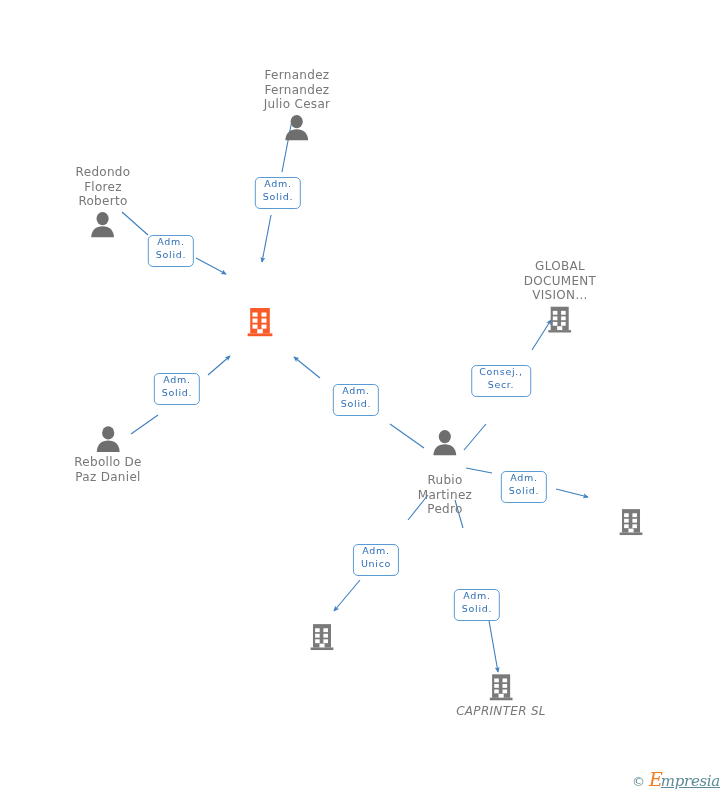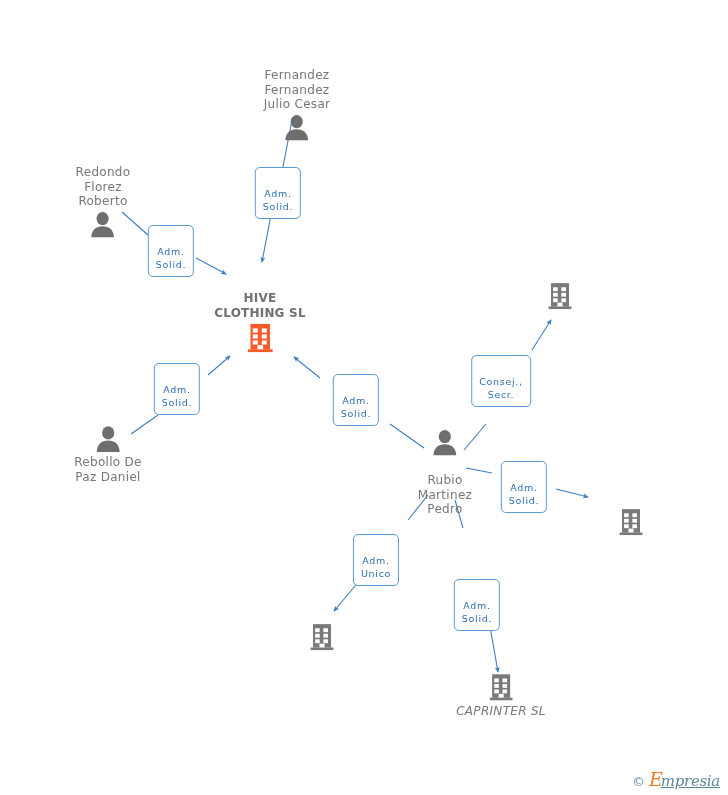--- a/index.html
+++ b/index.html
@@ -51,21 +51,21 @@
     transform: translate(-50%, -50%);
     box-sizing: border-box;
     background: #ffffff;
     border: 1.4px solid #5a9bd5;
     border-radius: 5px;
     color: #2f6fb5;
     font-size: 9.5px;
     line-height: 12.5px;
     letter-spacing: 0.7px;
     text-align: center;
-    padding: 20px 7px 5px 7px;
+    padding: 0 7px 5px 7px;
     font-family: "DejaVu Sans", sans-serif;
   }
   .edge-label span {
     display: block;
   }
   #watermark {
     position: absolute;
     right: 8px;
     bottom: 5px;
     display: flex;
@@ -156,24 +156,20 @@
           <div>Redondo</div>
           <div>Florez</div>
           <div>Roberto</div>
         </div>
         <span class="icon-wrap"><svg width="28" height="26" viewBox="0 0 28 26" xmlns="http://www.w3.org/2000/svg">
             <ellipse cx="14" cy="7" rx="6.1" ry="6.6" fill="#6e6e6e"></ellipse>
             <path d="M2.6 26 C2.6 18.4 7.6 14.6 14 14.6 C20.4 14.6 25.4 18.4 25.4 26 Z" fill="#6e6e6e"></path>
           </svg></span>
       </div>
       <div class="node" style="left: 260px; top: 322px;">
-        <div class="node-label bold" style="margin-bottom: 3px;">
-          <div>HIVE</div>
-          <div>CLOTHING SL</div>
-        </div>
         <span class="icon-wrap"><svg width="26" height="30" viewBox="0 0 26 30" xmlns="http://www.w3.org/2000/svg">
             <rect x="3.2" y="1" width="19.6" height="25.5" fill="#fa5a28"></rect>
             <rect x="5.5" y="5.5" width="5" height="4.2" fill="#fff"></rect>
             <rect x="5.5" y="11.5" width="5" height="4.2" fill="#fff"></rect>
             <rect x="5.5" y="17.5" width="5" height="4.2" fill="#fff"></rect>
             <rect x="14.5" y="5.5" width="5" height="4.2" fill="#fff"></rect>
             <rect x="14.5" y="11.5" width="5" height="4.2" fill="#fff"></rect>
             <rect x="14.5" y="17.5" width="5" height="4.2" fill="#fff"></rect>
             <rect x="10.2" y="22.2" width="5.6" height="5.2" fill="#fff"></rect>
             <rect x="0.6" y="26.4" width="24.8" height="2.8" fill="#fa5a28"></rect>
@@ -194,20 +190,25 @@
             <ellipse cx="14" cy="7" rx="6.1" ry="6.6" fill="#6e6e6e"></ellipse>
             <path d="M2.6 26 C2.6 18.4 7.6 14.6 14 14.6 C20.4 14.6 25.4 18.4 25.4 26 Z" fill="#6e6e6e"></path>
           </svg></span>
         <div class="node-label" style="margin-top: 17px;">
           <div>Rubio</div>
           <div>Martinez</div>
           <div>Pedro</div>
         </div>
       </div>
       <div class="node" style="left: 560px; top: 296px;">
+        <div class="node-label" style="margin-bottom: 3px;">
+          <div>GLOBAL</div>
+          <div>DOCUMENT</div>
+          <div>VISION...</div>
+        </div>
         <span class="icon-wrap"><svg width="23.92" height="27.6" viewBox="0 0 26 30" xmlns="http://www.w3.org/2000/svg">
             <rect x="3.2" y="1" width="19.6" height="25.5" fill="#7a7a7a"></rect>
             <rect x="5.5" y="5.5" width="5" height="4.2" fill="#fff"></rect>
             <rect x="5.5" y="11.5" width="5" height="4.2" fill="#fff"></rect>
             <rect x="5.5" y="17.5" width="5" height="4.2" fill="#fff"></rect>
             <rect x="14.5" y="5.5" width="5" height="4.2" fill="#fff"></rect>
             <rect x="14.5" y="11.5" width="5" height="4.2" fill="#fff"></rect>
             <rect x="14.5" y="17.5" width="5" height="4.2" fill="#fff"></rect>
             <rect x="10.2" y="22.2" width="5.6" height="5.2" fill="#fff"></rect>
             <rect x="0.6" y="26.4" width="24.8" height="2.8" fill="#7a7a7a"></rect>

